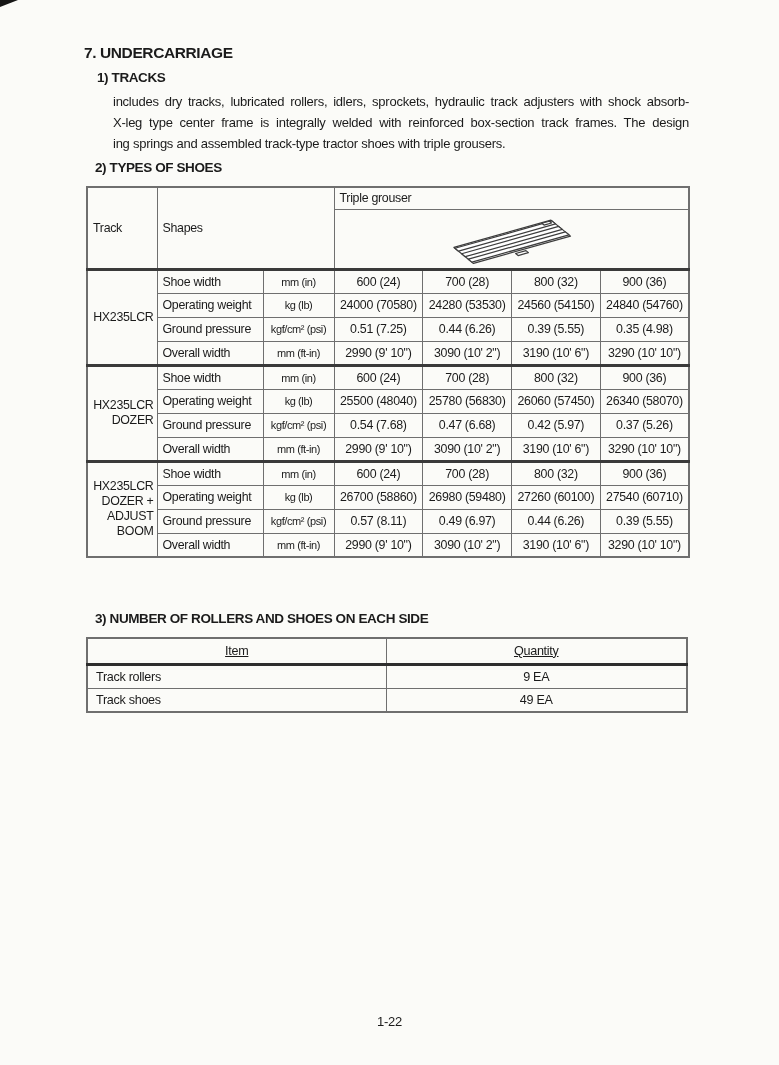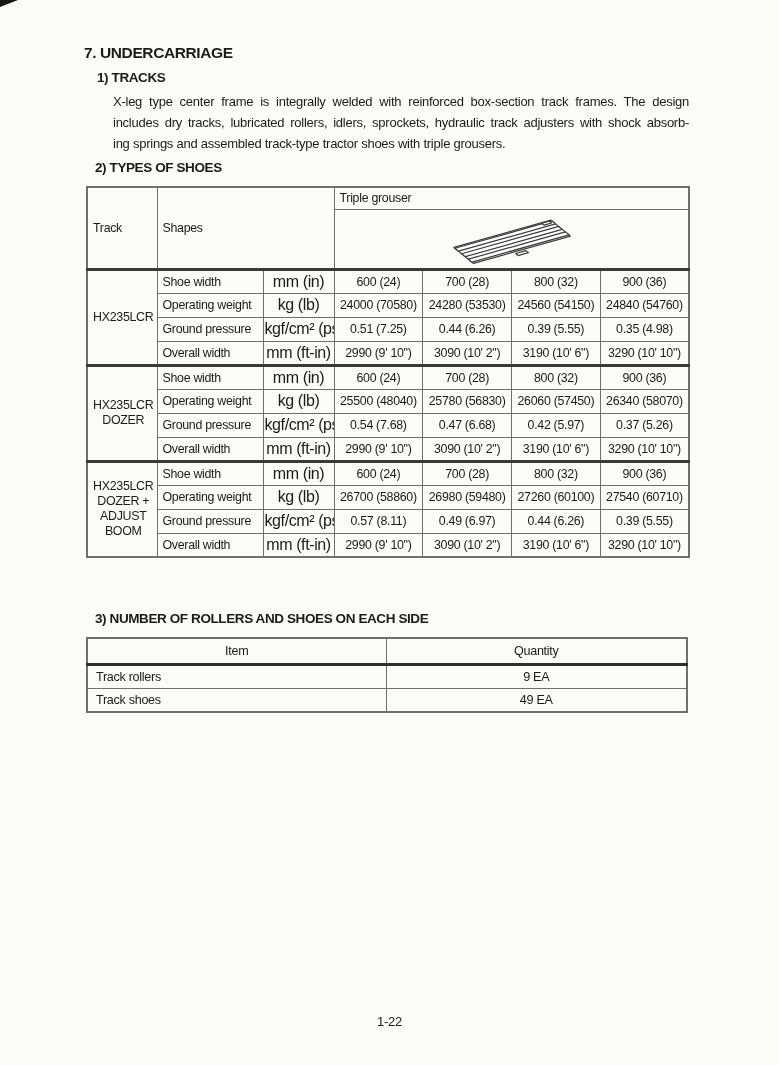--- a/index.html
+++ b/index.html
@@ -43,38 +43,38 @@
     border:1px solid #6f6f6f;padding:0 5px;
     font-weight:400;overflow:hidden;white-space:nowrap;
   }
   .t1{border:2px solid #6f6f6f;}
   .t1 tbody{border-top:3px solid #3a3a3a;}
   .t1 tr.hdr-label{height:22px;}
   .t1 tr.hdr-img{height:60px;}
   .t1 tbody tr{height:24px;}
   .t1 .c-center{text-align:left;}
   .t1 .model-cell{
-    text-align:center;vertical-align:middle;white-space:normal;
+    text-align:right;vertical-align:middle;white-space:normal;
     line-height:15px;padding:0 3px 0 5px;margin-left:20px;
   }
   .t1 .lbl{text-align:left;}
-  .t1 .unit{text-align:center;font-size:16px;letter-spacing:-0.4px;padding:0 1px;}
+  .t1 .unit{text-align:center;font-size:11px;letter-spacing:-0.4px;padding:0 1px;}
   .t1 .val{text-align:center;}
   .t1 .img-cell{text-align:center;vertical-align:middle;padding:0;}
   .shoe-svg{display:inline-block;vertical-align:middle;}
 
   
   .t2{
     position:absolute;left:86px;top:637px;width:602px;
     font-size:12.6px;letter-spacing:-0.3px;
   }
   .t2 th,.t2 td{border:1px solid #6f6f6f;padding:0 8px;font-weight:400;}
   .t2{border:2px solid #6f6f6f;}
   .t2 thead{border-bottom:3px solid #2e2e2e;}
-  .t2 thead tr{height:26px;}
+  .t2 thead tr{height:26px;text-decoration:underline;}
   .t2 tbody tr{height:24px;}
   .t2 th{text-align:center;}
   .t2 .item{text-align:left;}
   .t2 .qty{text-align:center;}
   .t2 col.c-item{width:299px;}
 
   .page-num{
     position:absolute;left:0;top:1014px;width:779px;
     text-align:center;font-size:13px;letter-spacing:-0.2px;
   }
@@ -83,22 +83,22 @@
 <body>
 
 <div class="page">
   <div class="corner-mark"></div>
 
   <div class="h-main">7. UNDERCARRIAGE</div>
 
   <div class="h-sub" id="tracks-heading">1) TRACKS</div>
 
   <div class="para">
+    <div class="jline">includes dry tracks, lubricated rollers, idlers, sprockets, hydraulic track adjusters with shock absorb-</div>
     <div class="jline">X-leg type center frame is integrally welded with reinforced box-section track frames. The design</div>
-    <div class="jline">includes dry tracks, lubricated rollers, idlers, sprockets, hydraulic track adjusters with shock absorb-</div>
     <div class="lastline">ing springs and assembled track-type tractor shoes with triple grousers.</div>
   </div>
 
   <div class="h-sub" id="shoes-heading">2) TYPES OF SHOES</div>
 
   <table class="t1">
     <colgroup>
       <col style="width:70px">
         <col style="width:106px">
         <col style="width:71px">

